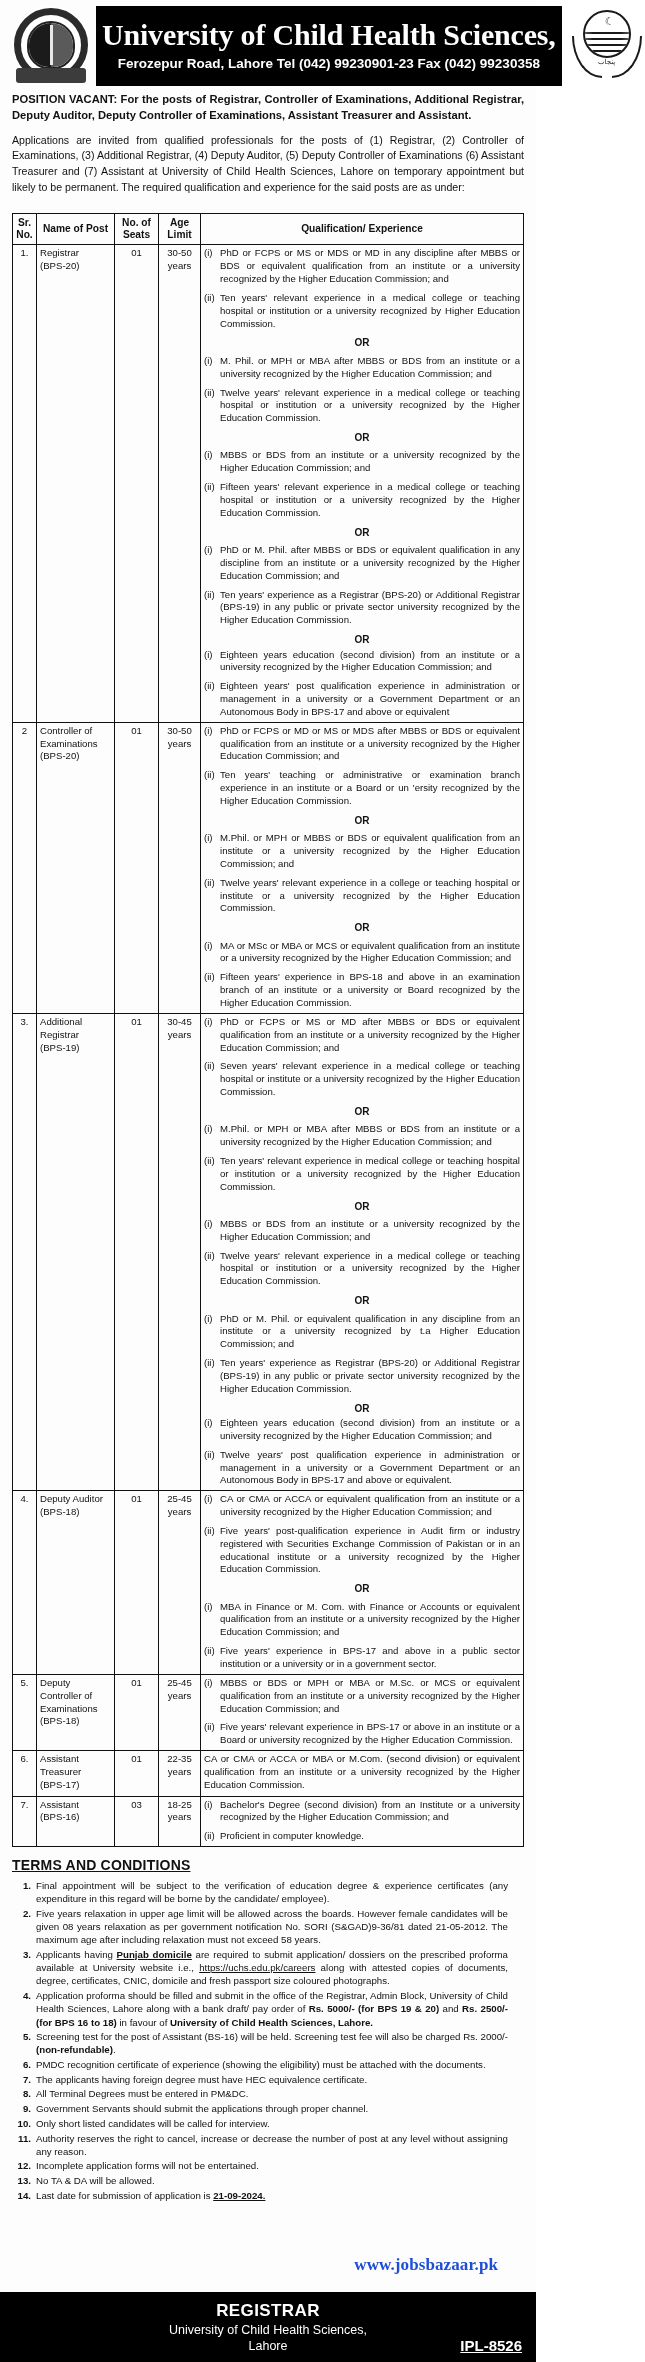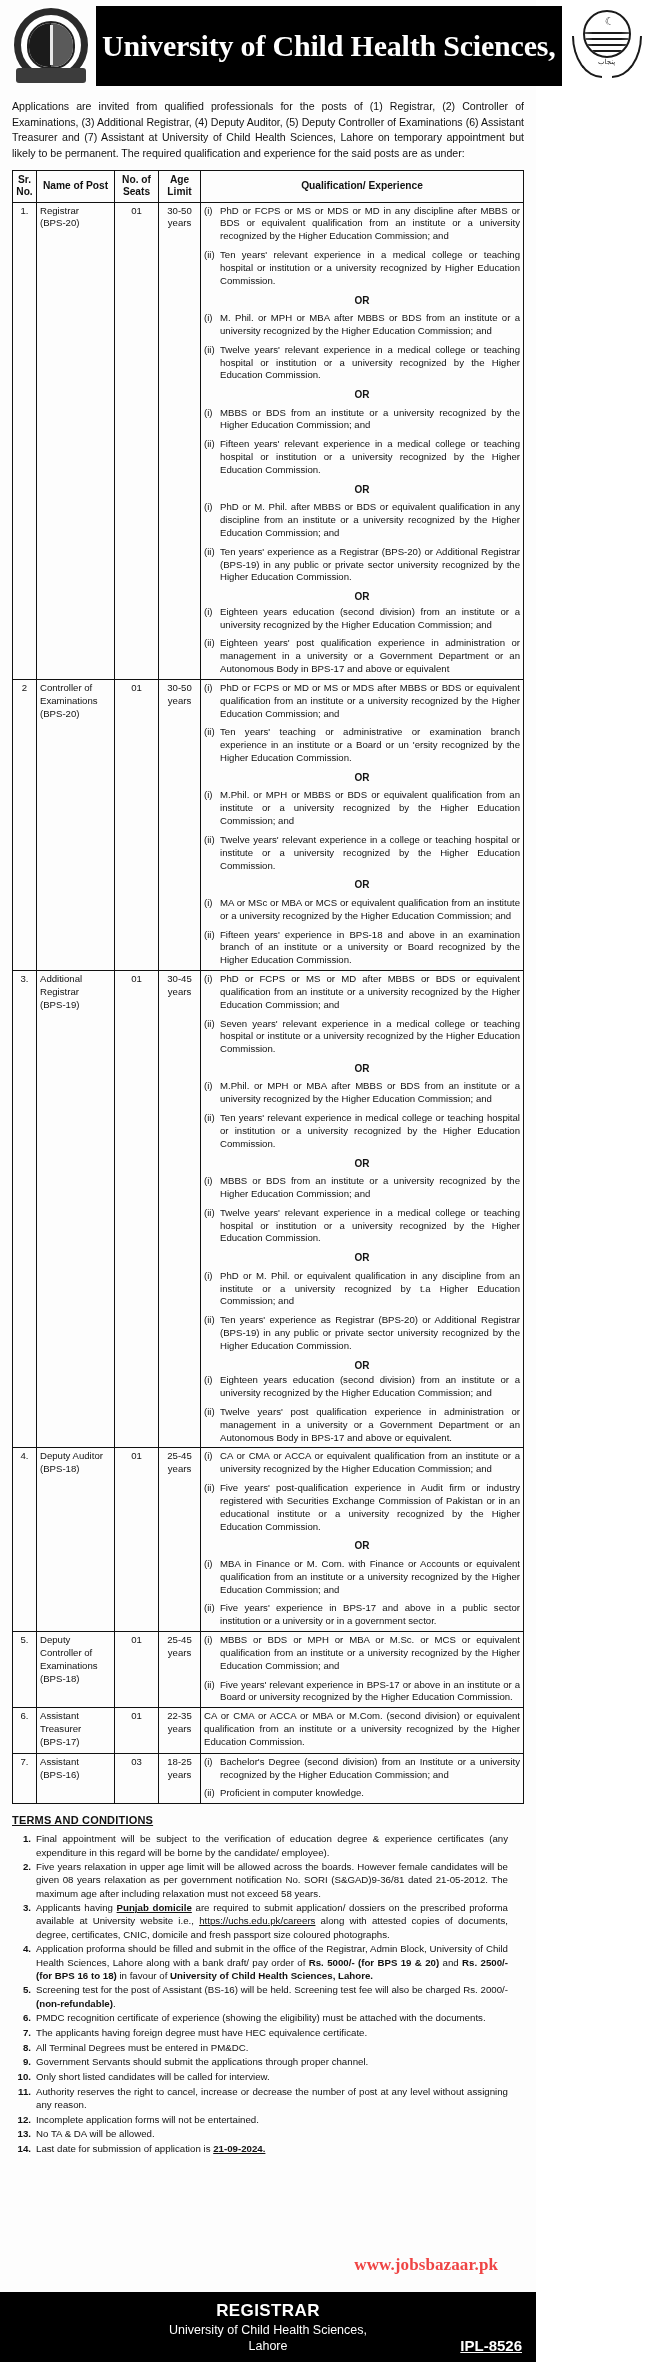--- a/index.html
+++ b/index.html
@@ -65,21 +65,21 @@
   
   .pos-vacant {
     margin: 2px 12px 0 12px;
     font-size: 11.2px;
     font-weight: bold;
     line-height: 1.42;
     text-align: justify;
     text-justify: inter-word;
   }
   .intro {
-    margin: 9px 12px 8px 12px;
+    margin: 9px 12px 17px 12px;
     font-size: 10.6px;
     line-height: 1.48;
     text-align: justify;
     text-justify: inter-word;
   }
 
   
   .tbl-wrap { margin: 8px 12px 0 12px; }
   table.jobs {
     width: 100%;
@@ -146,21 +146,21 @@
     text-align: center;
     font-weight: bold;
     font-size: 10px;
     margin: 4px 0 5px 0;
   }
   .q-or.tight { margin: 1px 0 2px 0; }
 
   
   .terms-head {
     margin: 10px 12px 0 12px;
-    font-size: 11px;
+    font-size: 14px;
     font-weight: bold;
     text-decoration: underline;
     letter-spacing: 0.2px;
   }
   .terms-box {
     margin: 0 12px;
     position: relative;
   }
   ol.terms {
     margin: 6px 16px 0 0;
@@ -189,21 +189,21 @@
   .b { font-weight: bold; }
   .u { text-decoration: underline; }
   .bu { font-weight: bold; text-decoration: underline; }
 
   .watermark {
     position: absolute;
     right: 38px;
     top: 2255px;
     font-size: 17px;
     font-weight: bold;
-    color: #ef4444;
+    color: #1d4ed8;
     font-family: "Liberation Serif", serif;
     letter-spacing: 0.1px;
   }
 
   
   .footer-bar {
     position: absolute;
     left: 0; right: 0;
     bottom: 0;
     height: 70px;
@@ -335,38 +335,40 @@
           <div class="shield-l"></div>
           <div class="shield-r"></div>
           <div class="rod"></div>
         </div>
         <div class="scroll"></div>
       </div>
     </div>
 
     <div class="title-band">
       <div class="title-main">University of Child Health Sciences,</div>
+      <div class="title-sub">Ferozepur Road, Lahore Tel (042) 99230901-23 Fax (042) 99230358</div>
     </div>
 
     <div class="logo-right">
       <div class="punjab">
         <div class="disc">
           <div class="moon">☾</div>
           <div class="wave" style="top:20px;"></div>
           <div class="wave" style="top:26px;"></div>
           <div class="wave" style="top:32px;"></div>
           <div class="wave" style="top:38px;"></div>
         </div>
         <div class="wreath-l"></div>
         <div class="wreath-r"></div>
         <div class="urdu">پنجاب</div>
       </div>
     </div>
   </div>
 
+  <div class="pos-vacant">POSITION VACANT: For the posts of Registrar, Controller of Examinations, Additional Registrar, Deputy Auditor, Deputy Controller of Examinations, Assistant Treasurer and Assistant.</div>
 
   <div class="intro">Applications are invited from qualified professionals for the posts of (1) Registrar, (2) Controller of Examinations, (3) Additional Registrar, (4) Deputy Auditor, (5) Deputy Controller of Examinations (6) Assistant Treasurer and (7) Assistant at University of Child Health Sciences, Lahore on temporary appointment but likely to be permanent. The required qualification and experience for the said posts are as under:</div>
 
   <div class="tbl-wrap">
     <table class="jobs">
       <thead>
         <tr>
           <th class="c-sr">
             <div>Sr.</div>
             <div>No.</div>

